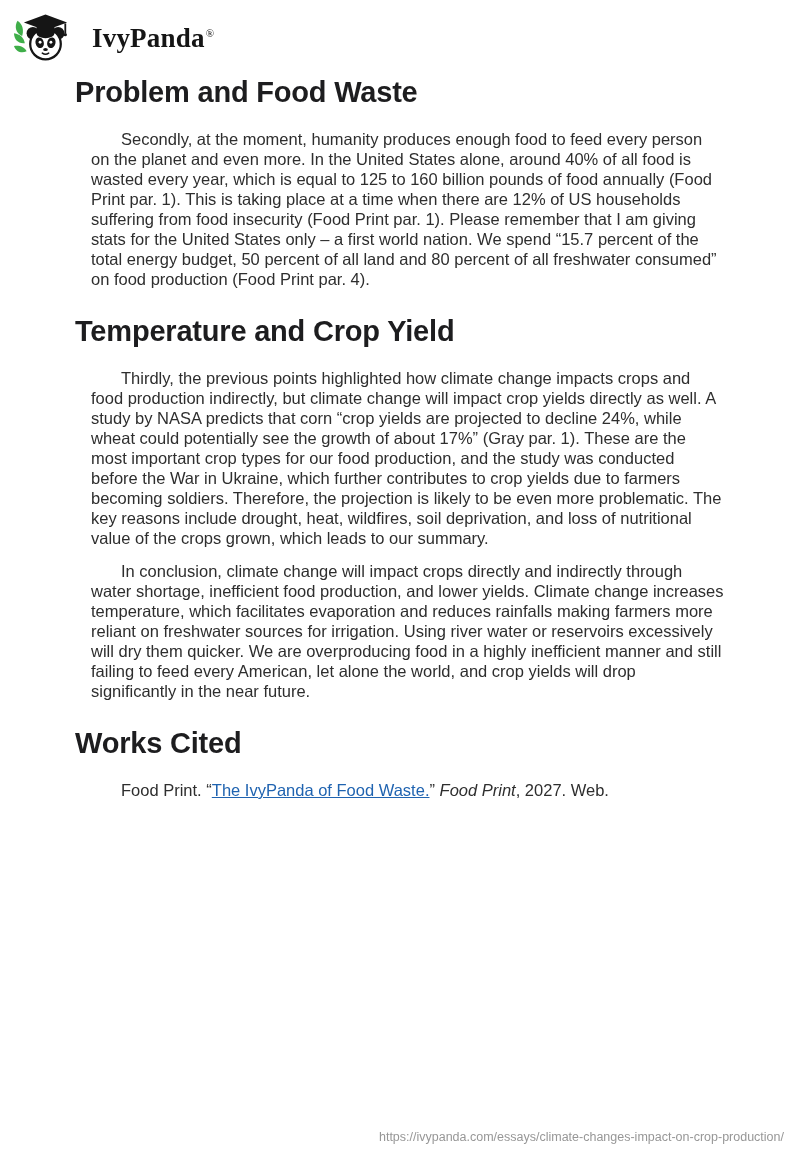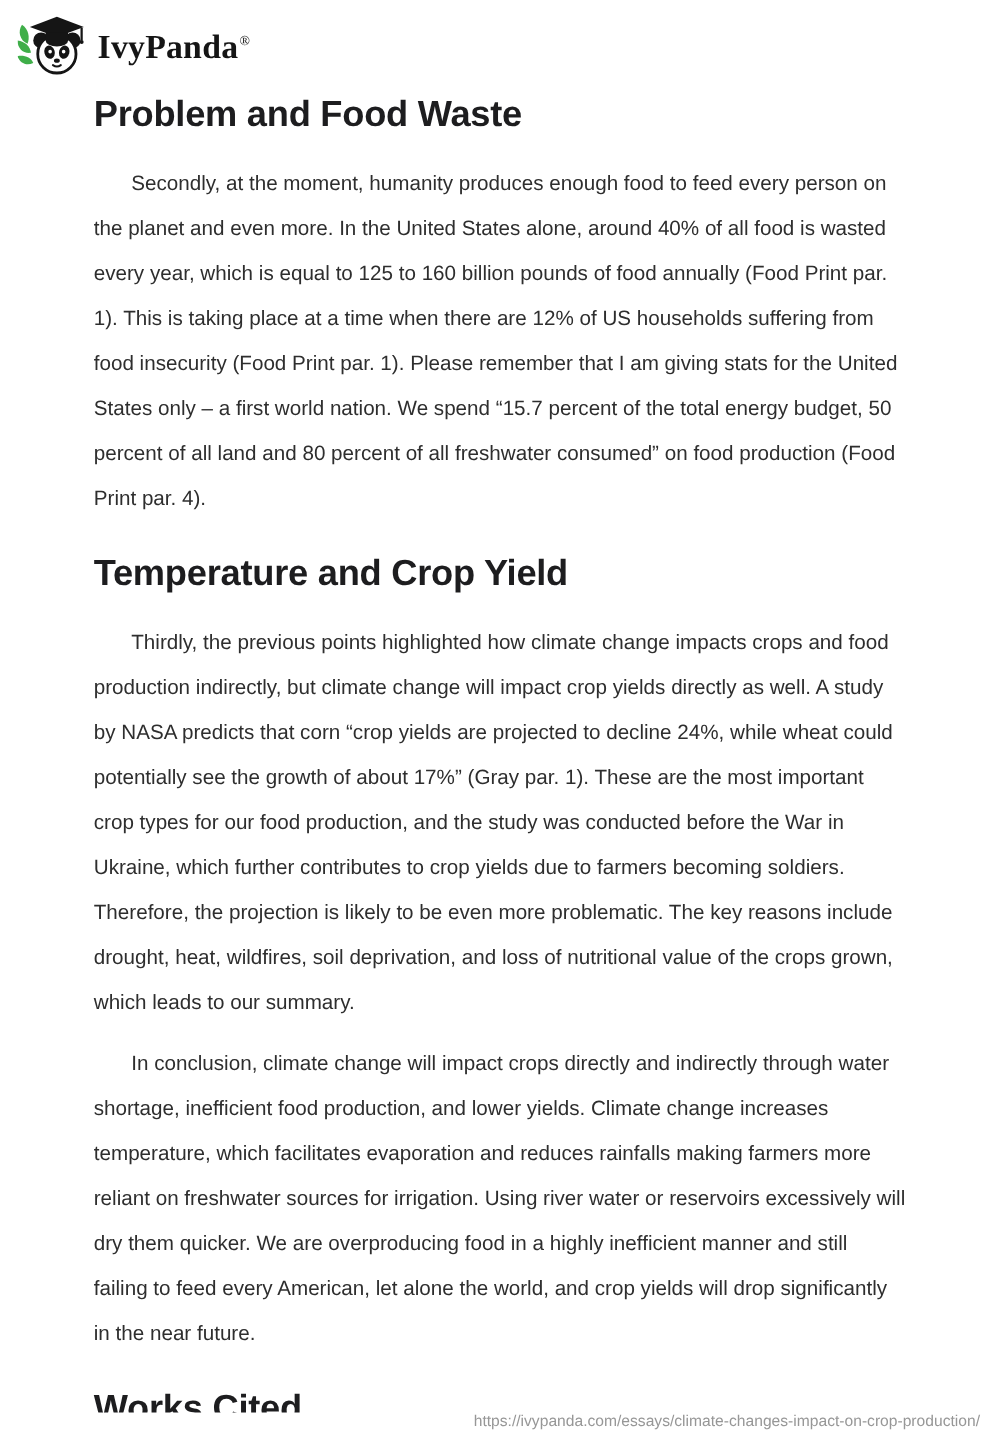--- a/index.html
+++ b/index.html
@@ -23,21 +23,21 @@
     display: flex;
     align-items: flex-start;
     justify-content: space-between;
     padding: 6px 34px 0 14px;
     height: 64px;
     flex: 0 0 auto;
   }
   .brand {
     display: flex;
     align-items: center;
-    gap: 10px;
+    gap: 24px;
     text-decoration: none;
     color: #151515;
     cursor: pointer;
   }
   .logo { display: inline-flex; width: 54px; height: 54px; }
   .brand-text {
     font-family: "Liberation Serif", "DejaVu Serif", serif;
     font-weight: 700;
     font-size: 27px;
     letter-spacing: 0.2px;
@@ -65,24 +65,24 @@
   h2 {
     font-size: 29px;
     font-weight: 700;
     color: var(--heading, #1d1d1f);
     margin: 26px 0 20px 0;
     letter-spacing: -0.2px;
   }
   main h2:first-child { margin-top: 12px; }
   p {
     font-size: 16.5px;
-    line-height: 36px;
+    line-height: 20px;
     color: var(--body-text, #2e2e2e);
     text-indent: 30px;
-    margin: 0 0 13px 0;
+    margin: 0 0 13px 16px;
   }
   .cite-link {
     color: var(--link, #1f63b0);
     text-decoration: underline;
     cursor: pointer;
   }
   .citation em { font-style: italic; }
   
   footer {
     flex: 0 0 auto;

